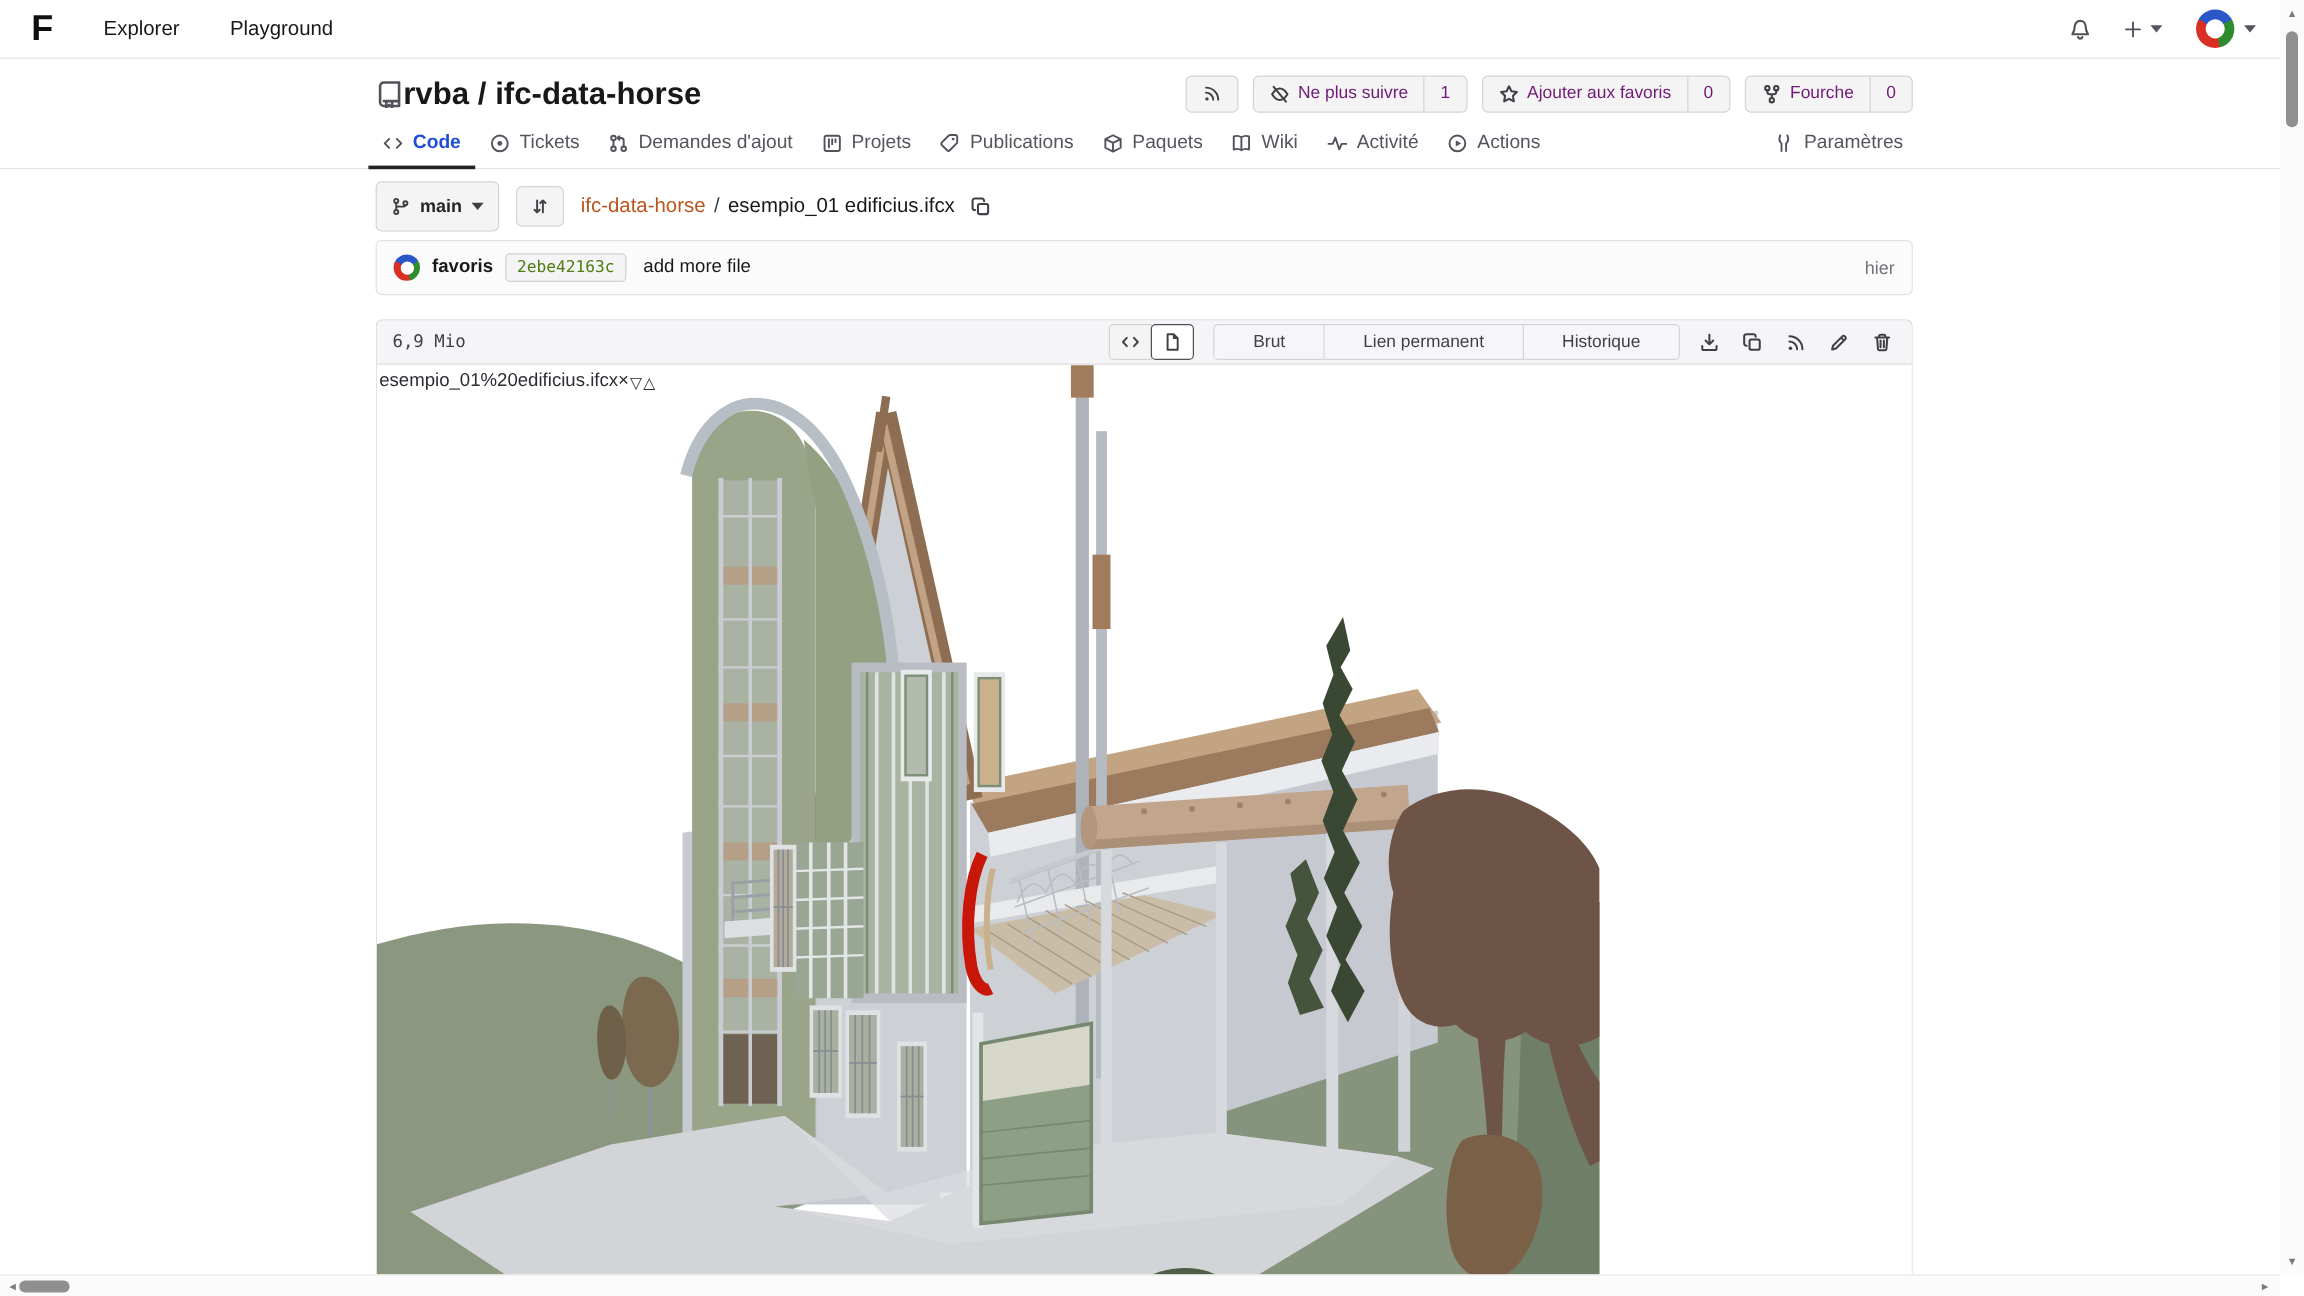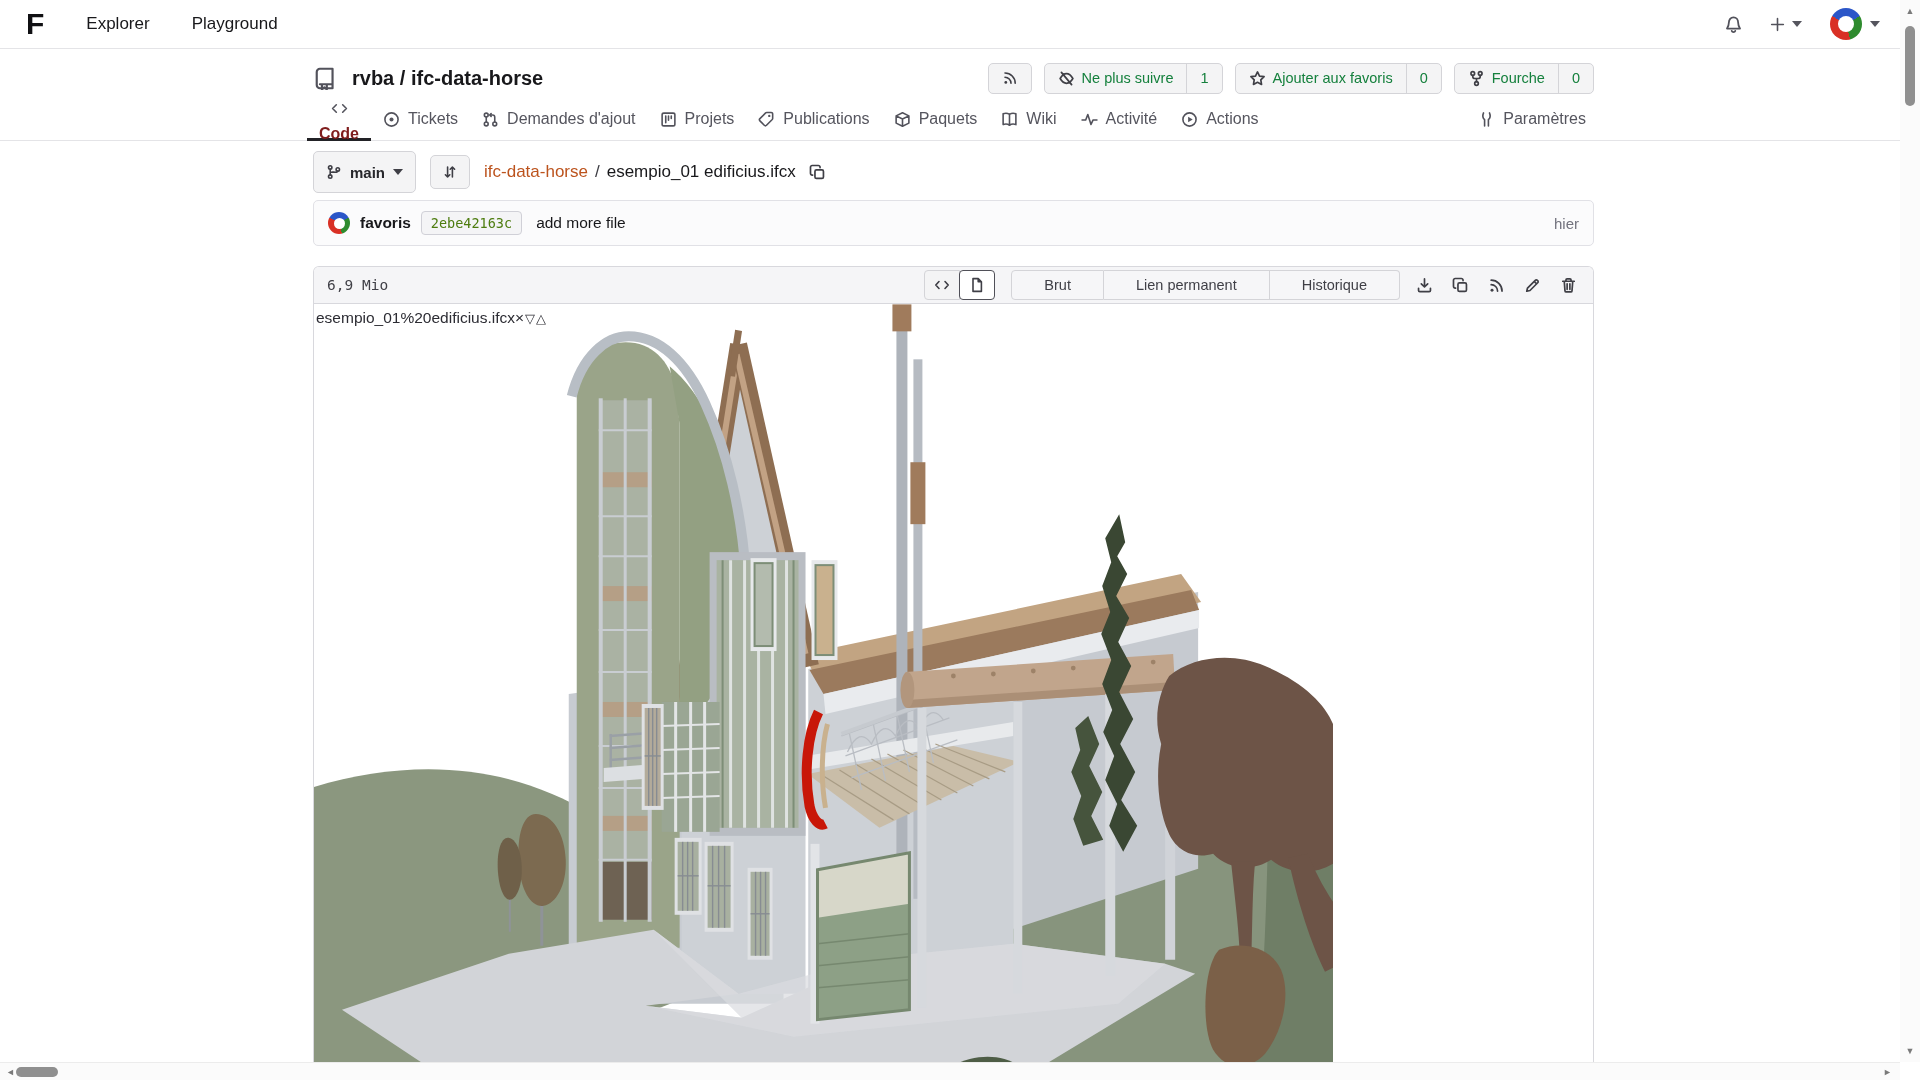--- a/index.html
+++ b/index.html
@@ -20,37 +20,37 @@
     border-top:6px solid #55555e; }
   .avatar-ring { width:32px; height:32px; border-radius:50%;
     background:conic-gradient(from 300deg, #2b56c8 0 120deg, #2e8b2e 120deg 225deg, #d93025 225deg 360deg);
     display:flex; align-items:center; justify-content:center; }
   .avatar-ring .hole { width:16px; height:16px; border-radius:50%; background:#fff; }
   .avatar-box { background:#fff; border-radius:6px; padding:2px; }
 
   
   .repo-header { position:absolute; left:313px; top:56px; width:1281px; height:44px;
     display:flex; align-items:center; justify-content:space-between; }
-  .repo-title { display:flex; align-items:center; gap:16px; font-size:20px; font-weight:700; color:#18181b; }
+  .repo-title { display:flex; align-items:center; gap:0; font-size:26px; font-weight:700; color:#18181b; }
   .repo-title a { color:#18181b; text-decoration:none; cursor:pointer; }
   .repo-actions { display:flex; gap:12px; }
   .gbtn { display:flex; align-items:center; height:31px; background:#f4f4f5;
-    border:1px solid #d4d4d8; border-radius:5px; font-size:14.5px; color:#15803d; cursor:pointer; }
+    border:1px solid #d4d4d8; border-radius:5px; font-size:14.5px; color:#701a75; cursor:pointer; }
   .gbtn .seg-label { display:flex; align-items:center; gap:7px; padding:0 13px; }
   .gbtn .seg-count { padding:0 13px; border-left:1px solid #d4d4d8; align-self:stretch;
     display:flex; align-items:center; }
   .gbtn.icon-only { padding:0 13px; }
 
   
   .tabbar { position:absolute; left:0; top:100px; width:1920px; height:41px;
     border-bottom:1px solid #e4e4e7; }
   .tabs { display:flex; height:41px; padding-left:307px; padding-right:322px; }
   .tab { display:flex; align-items:center; gap:8px; padding:0 12px; font-size:16px;
     color:#55555e; cursor:pointer; border-bottom:3px solid transparent; }
-  .tab.active { color:#7f1d1d; font-weight:700; border-bottom:3px solid #222226;flex-direction:column; }
+  .tab.active { color:#1d4ed8; font-weight:700; border-bottom:3px solid #222226; }
   .tab svg { flex:none; }
   .tab-settings { margin-left:auto; }
 
   
   .branch-row { position:absolute; left:313px; top:154px; width:1281px; height:36px;
     display:flex; align-items:center; gap:14px; }
   .branch-btn { display:flex; align-items:center; gap:8px; height:42px; padding:0 12px;
     background:#f4f4f5; border:1px solid #d4d4d8; border-radius:5px; font-size:15px;
     font-weight:700; color:#27272b; cursor:pointer; }
   .compare-btn { width:40px; height:34px; display:flex; align-items:center; justify-content:center;

